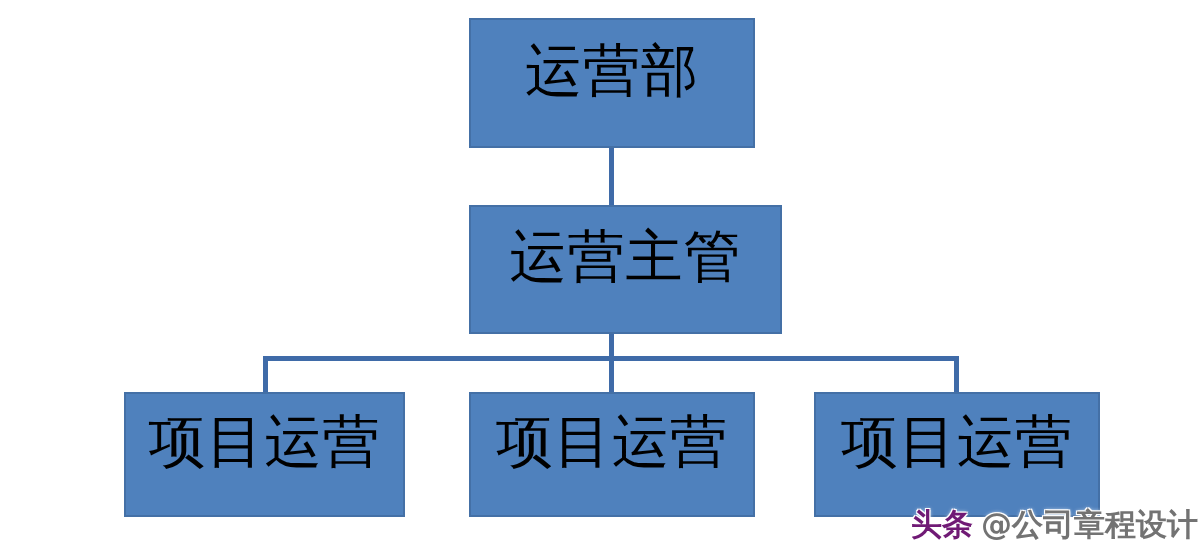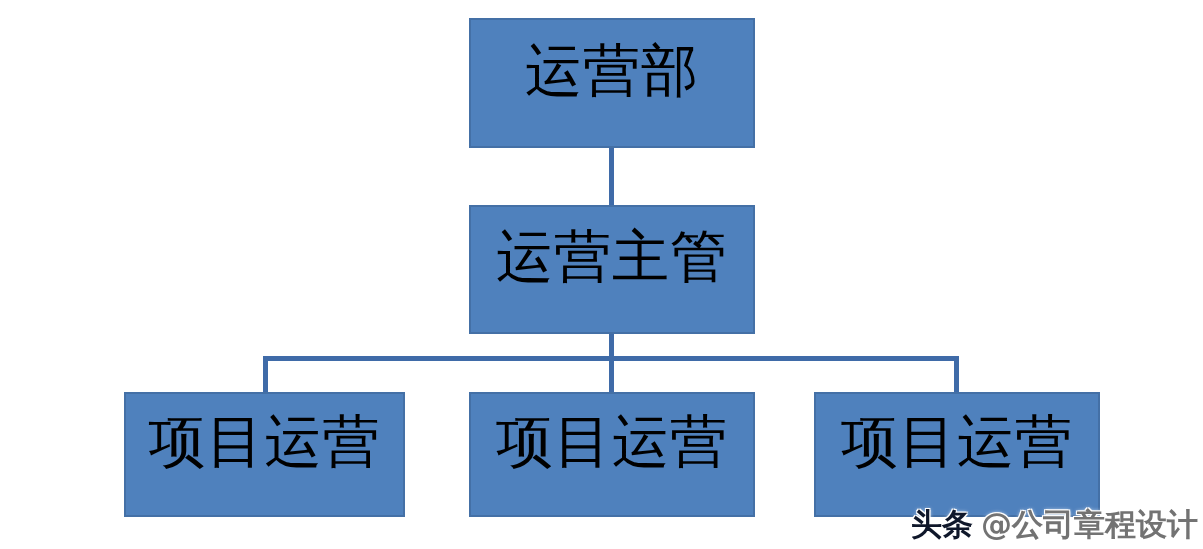--- a/index.html
+++ b/index.html
@@ -29,21 +29,21 @@
     align-items: center;
     justify-content: center;
     color: #000000;
     font-size: 57px;
     line-height: 1;
     letter-spacing: 1px;
     padding-bottom: 26px;
     white-space: nowrap;
   }
   .node-root       { left: 460px; top: 18px;  width: 286px; height: 130px; }
-  .node-supervisor { left: 460px; top: 205px; width: 286px; height: 129px; }
+  .node-supervisor { left: 460px; top: 205px; width: 313px; height: 129px; }
   .node-child1     { left: 115px; top: 392px; width: 281px; height: 125px; }
   .node-child2     { left: 460px; top: 392px; width: 286px; height: 125px; }
   .node-child3     { left: 805px; top: 392px; width: 286px; height: 125px; }
 
   .connector {
     position: absolute;
     background: #3f6ba8;
   }
   .conn-root-supervisor { left: 600px; top: 148px; width: 5px;   height: 57px; }
   .conn-supervisor-stub { left: 600px; top: 334px; width: 5px;   height: 58px; }
@@ -60,21 +60,21 @@
     font-size: 31px;
     line-height: 1;
     white-space: nowrap;
     text-shadow:
       -1px -1px 0 #ffffff,
        1px -1px 0 #ffffff,
       -1px  1px 0 #ffffff,
        1px  1px 0 #ffffff,
        0 0 4px #ffffff;
   }
-  .watermark .brand  { color: #0f172a; margin-right: 8px; }
+  .watermark .brand  { color: #701a75; margin-right: 8px; }
   .watermark .handle { color: #737373; }
 </style>
 </head>
 <body>
 
 <div class="canvas">
 
   <div class="connector conn-root-supervisor"></div>
   <div class="connector conn-supervisor-stub"></div>
   <div class="connector conn-horizontal"></div>

